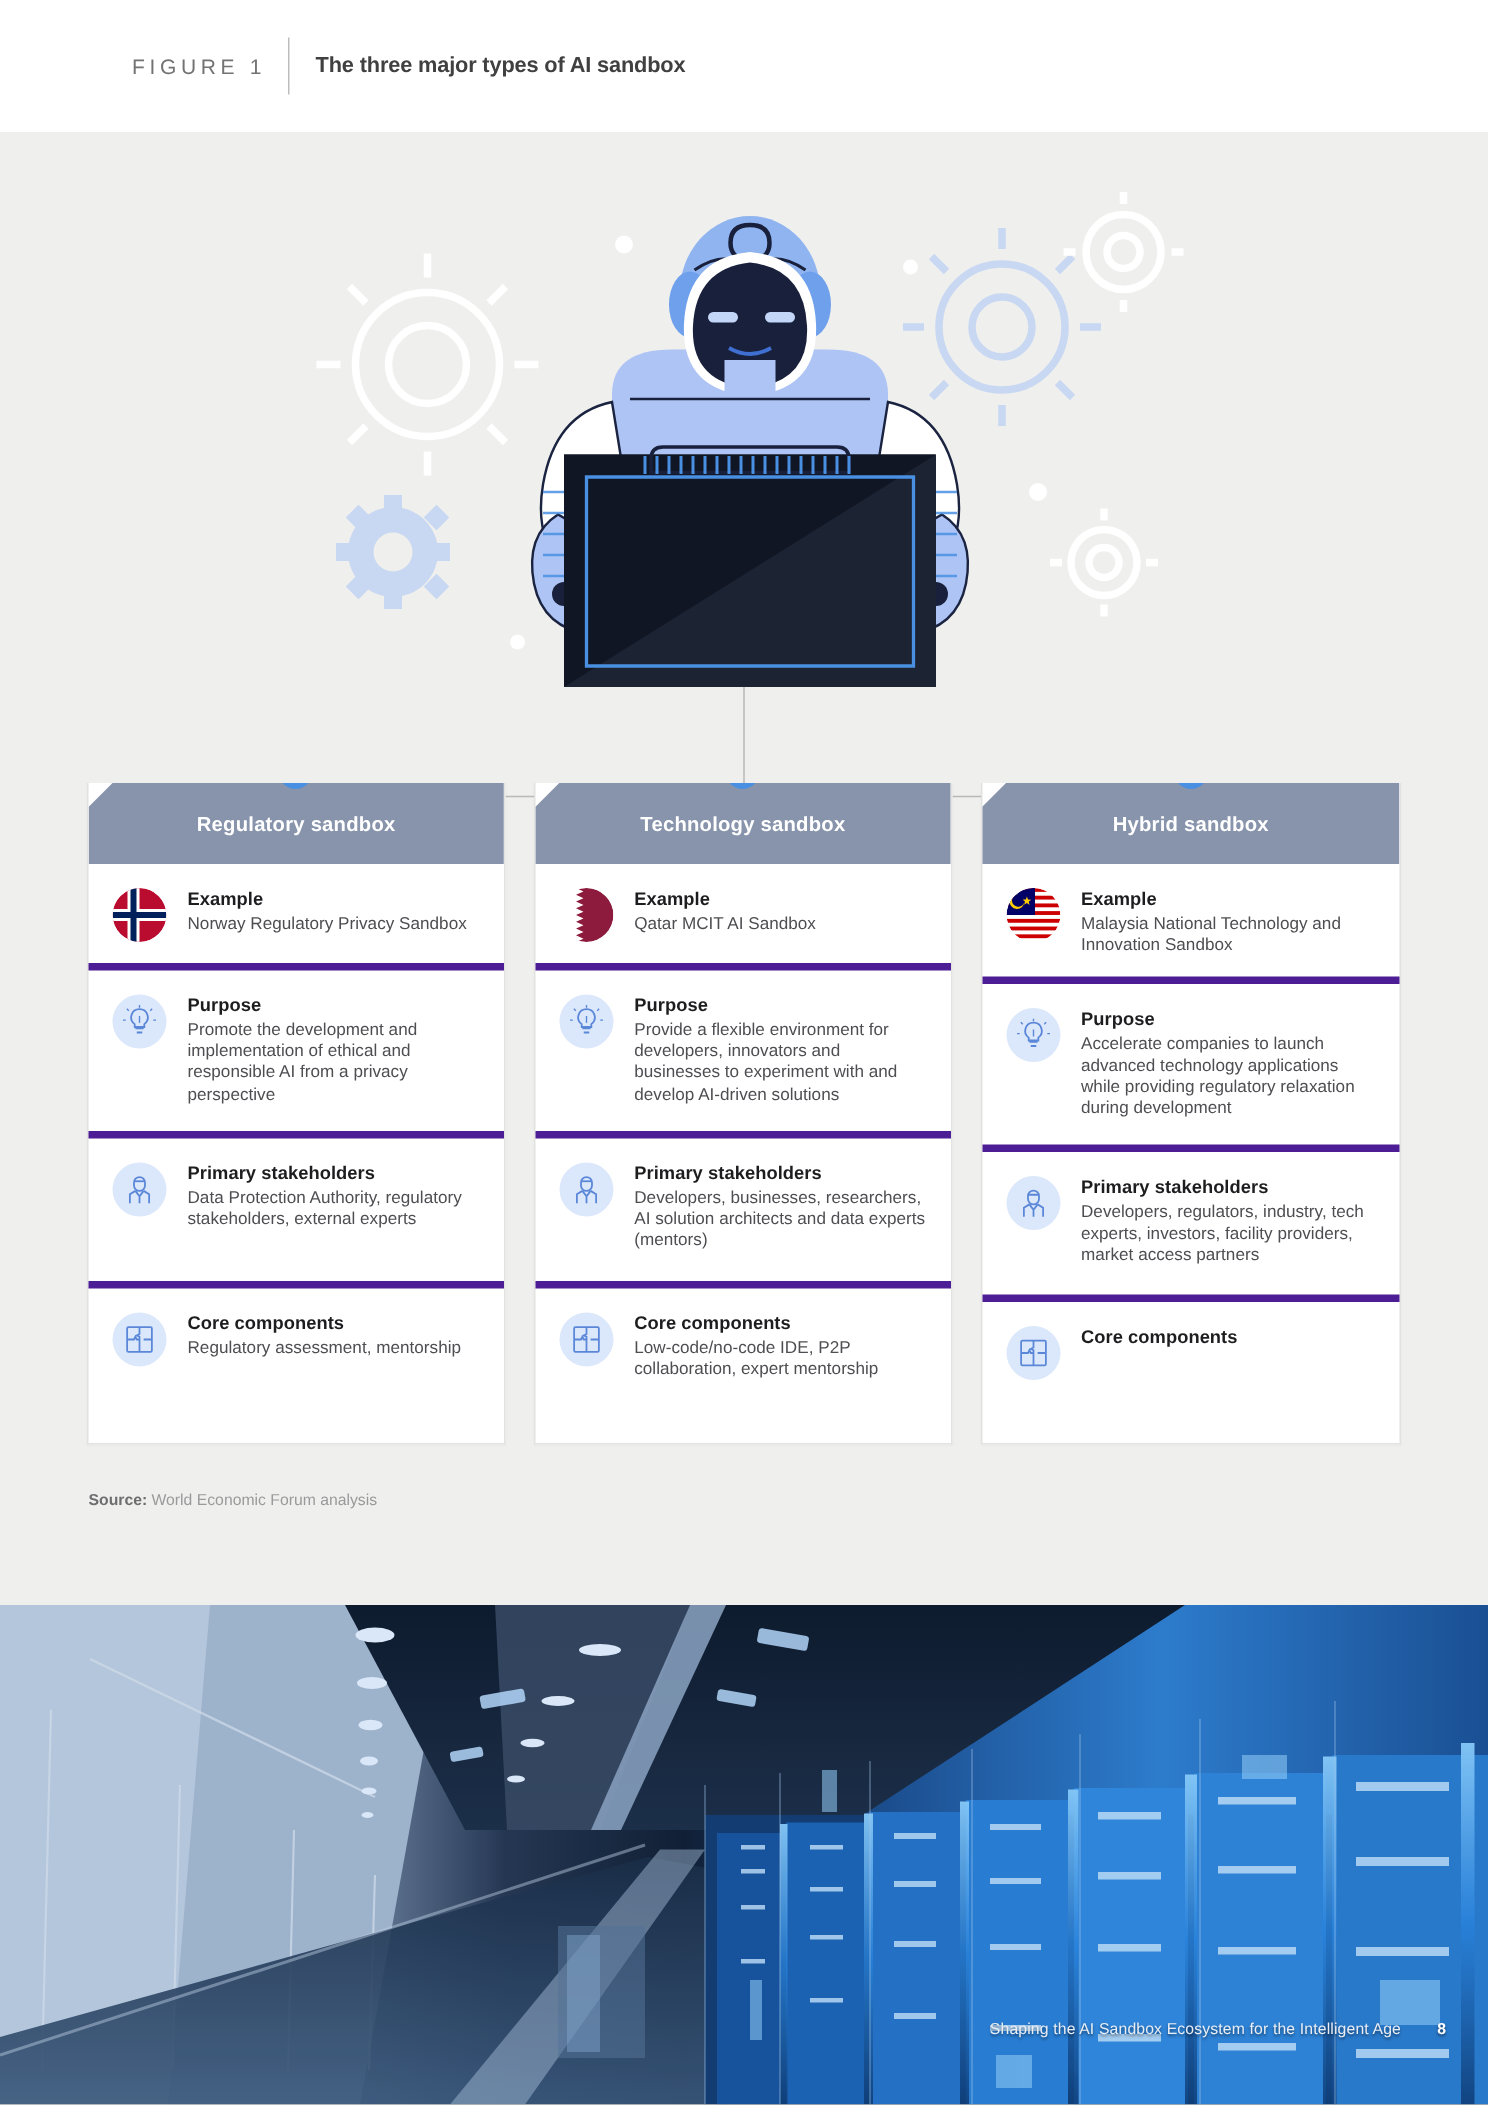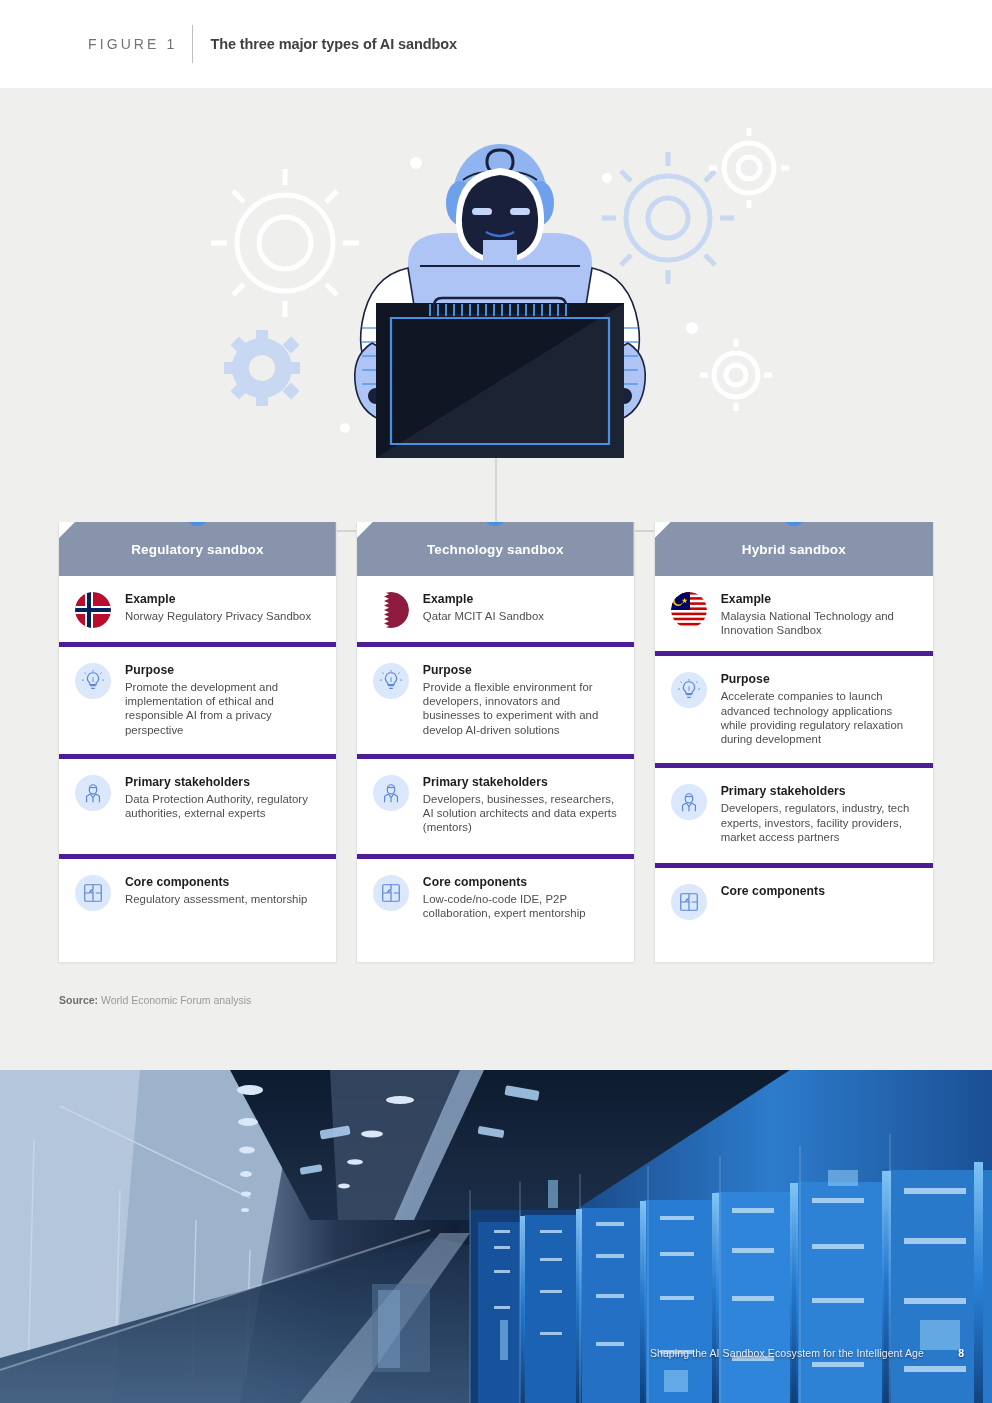--- a/index.html
+++ b/index.html
@@ -115,21 +115,21 @@
     font-size:10.5px; color:#9a9a9c;
   }
   .source b { color:#6e6e70; font-weight:700; }
 
   
   .photo {
     position:absolute; left:0; top:1070px; width:992px; height:333px;
     overflow:hidden; background:#0a1420;
   }
   .footer-text {
-    position:absolute; right:68px; bottom:44px;
+    position:absolute; right:58px; bottom:44px;
     font-size:10.5px; color:#e9eef6; letter-spacing:0.1px;
     z-index:10; text-shadow:0 1px 2px rgba(0,0,0,0.5);
   }
   .footer-page {
     position:absolute; right:28px; bottom:44px;
     font-size:10.5px; color:#ffffff; font-weight:700;
     z-index:10; text-shadow:0 1px 2px rgba(0,0,0,0.5);
   }
 </style>
 </head>
@@ -313,21 +313,21 @@
             <svg width="22" height="22" viewBox="0 0 24 24" fill="none" stroke="#5b87d8" stroke-width="1.3">
               <path d="M12 3a4 4 0 0 0-4 4v2a4 4 0 0 0 8 0V7a4 4 0 0 0-4-4z"></path>
               <path d="M8 6h8"></path>
               <path d="M9 13 5 15.5V22M15 13l4 2.5V22"></path>
               <path d="M9 13l3 4 3-4M12 17v5"></path>
             </svg>
           </div>
         </div>
         <div class="row-text">
           <div class="row-title">Primary stakeholders</div>
-          <div class="row-desc">Data Protection Authority, regulatory authorities, external experts</div>
+          <div class="row-desc">Data Protection Authority, regulatory stakeholders, external experts</div>
         </div>
       </div>
 
       <div class="row r-core">
         <div class="row-icon">
           <div class="icon-circle">
             <svg width="22" height="22" viewBox="0 0 24 24" fill="none" stroke="#5b87d8" stroke-width="1.3">
               <rect x="3" y="3" width="18" height="18" rx="1"></rect>
               <path d="M12 3v5l-2 1 2 1v5M3 12h5l1-2 1 2h2M12 21v-6M21 12h-6"></path>
             </svg>

